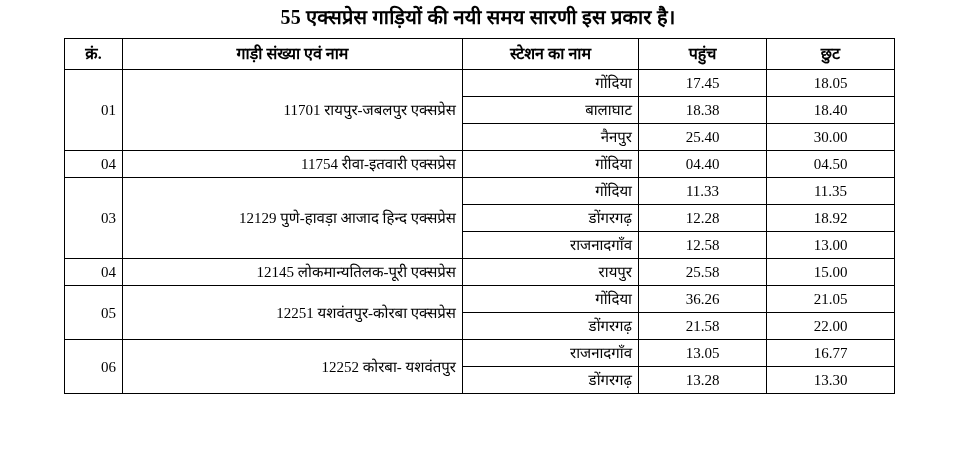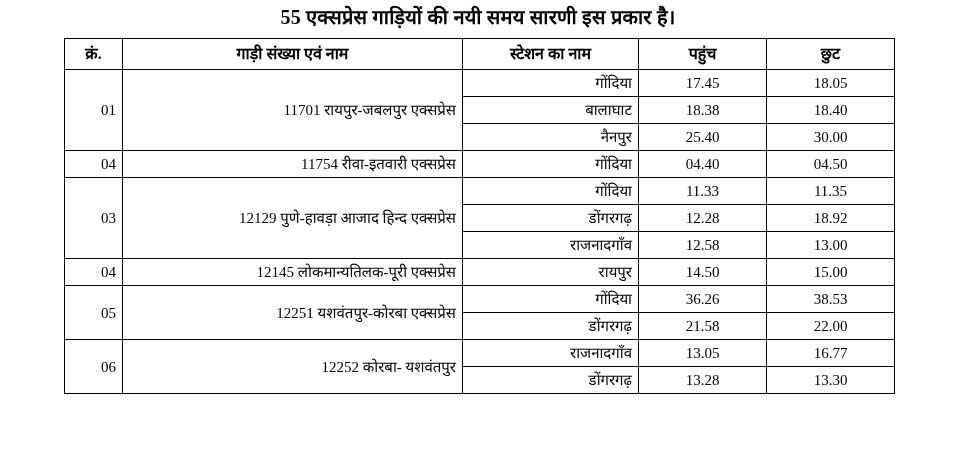--- a/index.html
+++ b/index.html
@@ -149,29 +149,29 @@
           </tr>
           <tr>
             <td class="stn">राजनादगाँव</td>
             <td class="time">12.58</td>
             <td class="time">13.00</td>
           </tr>
           <tr>
             <td class="sn">04</td>
             <td class="name">12145 लोकमान्यतिलक-पूरी एक्सप्रेस</td>
             <td class="stn">रायपुर</td>
-            <td class="time">14.50</td>
+            <td class="time">25.58</td>
             <td class="time">15.00</td>
           </tr>
           <tr>
             <td class="sn" rowspan="2">05</td>
             <td class="name" rowspan="2">12251 यशवंतपुर-कोरबा एक्सप्रेस</td>
             <td class="stn">गोंदिया</td>
             <td class="time">36.26</td>
-            <td class="time">38.53</td>
+            <td class="time">21.05</td>
           </tr>
           <tr>
             <td class="stn">डोंगरगढ़</td>
             <td class="time">21.58</td>
             <td class="time">22.00</td>
           </tr>
           <tr>
             <td class="sn" rowspan="2">06</td>
             <td class="name" rowspan="2">12252 कोरबा- यशवंतपुर</td>
             <td class="stn">राजनादगाँव</td>

